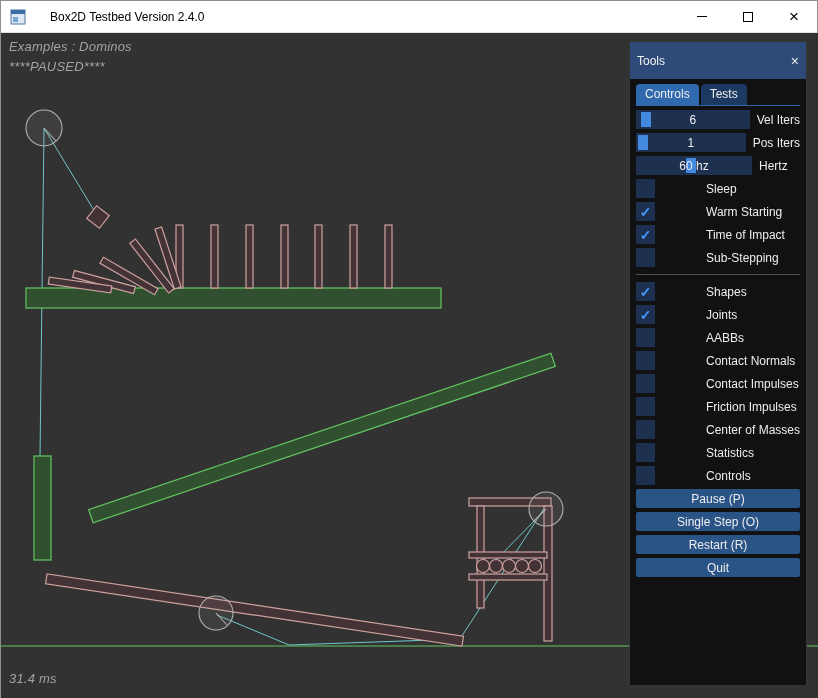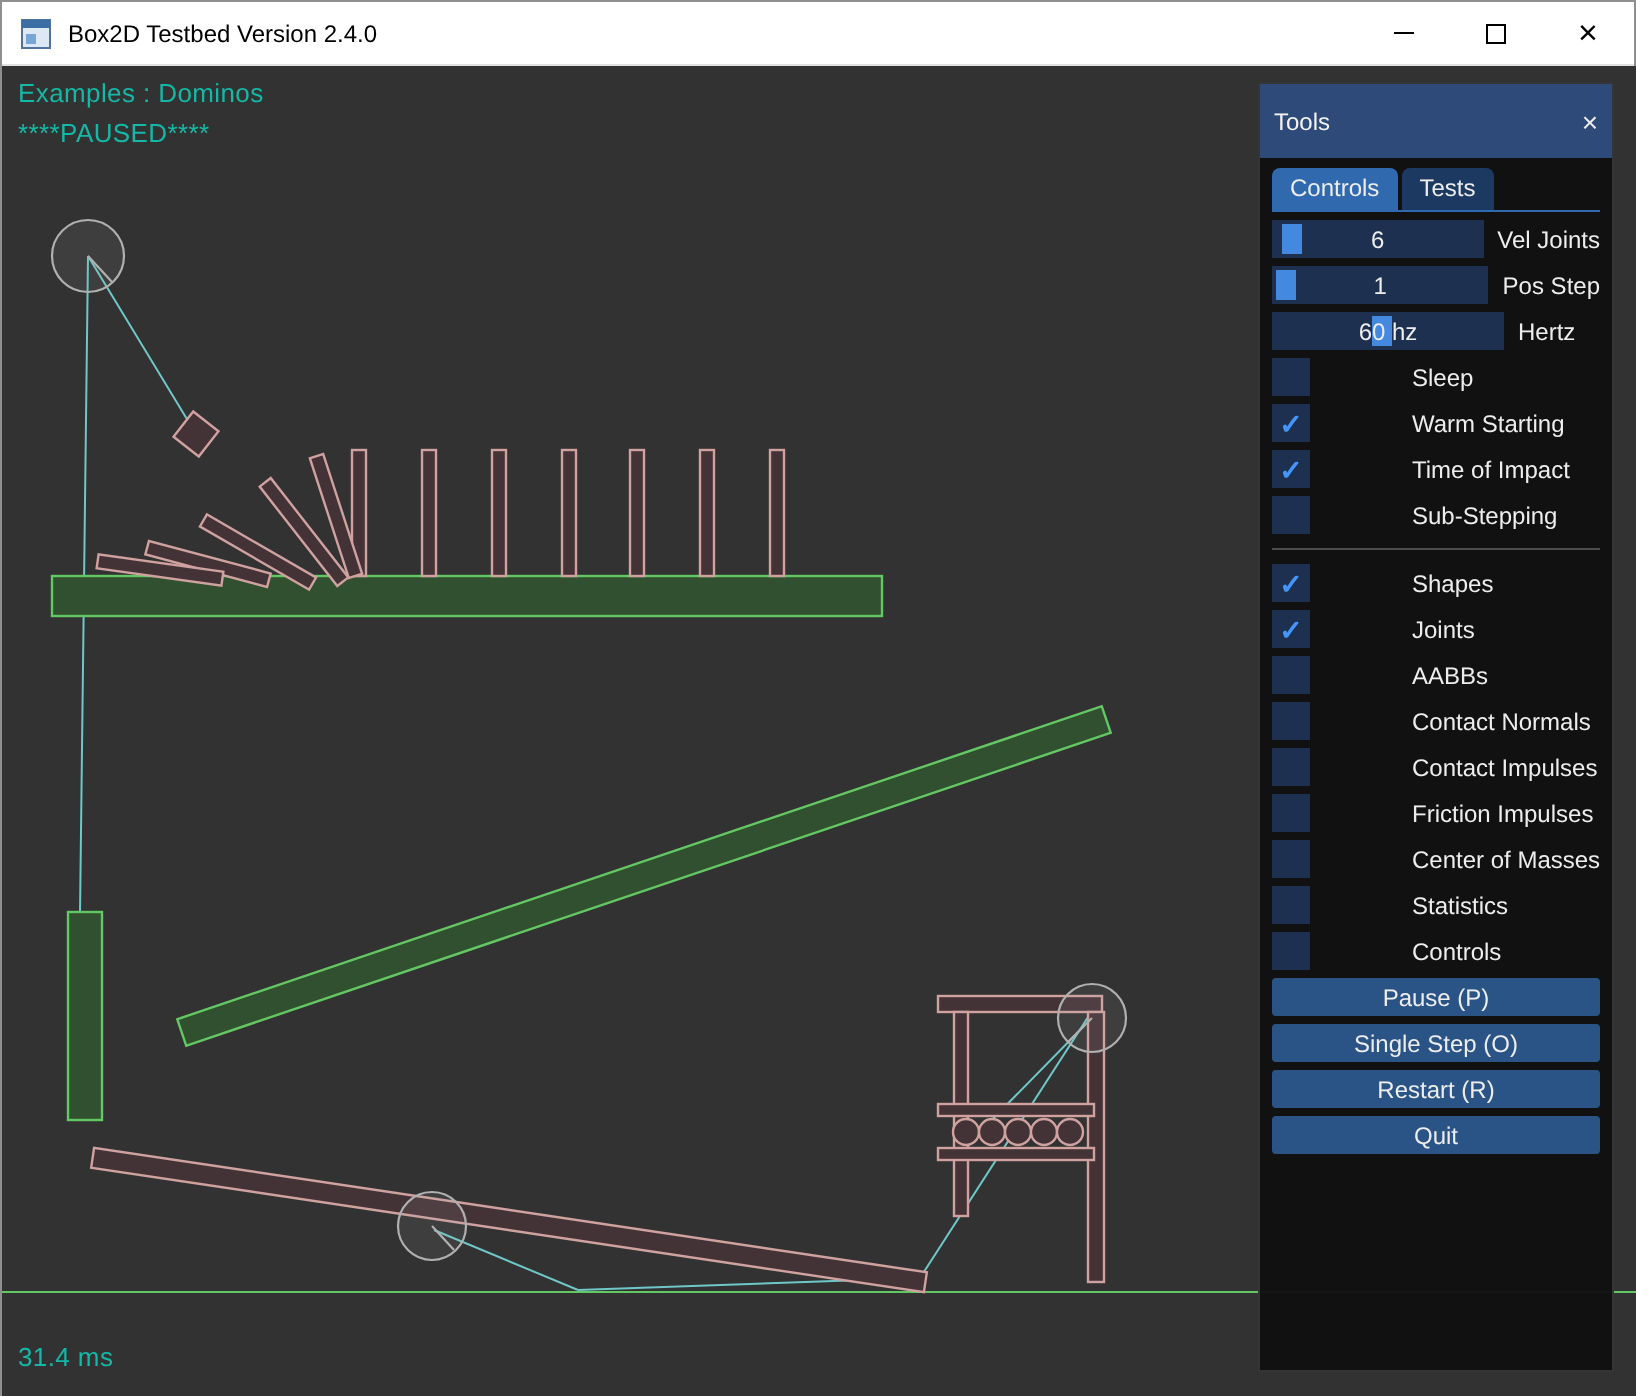--- a/index.html
+++ b/index.html
@@ -4,31 +4,31 @@
 <style>
   * { margin:0; padding:0; box-sizing:border-box; }
   html,body { width:818px; height:698px; }
   body { font-family:"Liberation Sans", sans-serif; background:#1e1e1e; overflow:hidden; }
 
   .window { position:relative; width:818px; height:698px; background:#323232; border:1px solid #8f8f8f; }
 
   
   .titlebar { position:absolute; top:0; left:0; width:100%; height:32px; background:#ffffff; display:flex; align-items:center; border-bottom:1px solid #e2e2e2; }
   .titlebar-icon { margin-left:9px; width:16px; height:16px; flex:0 0 auto; }
-  .titlebar-title { margin-left:8px; font-size:12px; color:#000000; white-space:nowrap; }
+  .titlebar-title { margin-left:24px; font-size:12px; color:#000000; white-space:nowrap; }
   .titlebar-controls { margin-left:auto; display:flex; height:100%; }
   .tb-btn { width:46px; height:100%; display:flex; align-items:center; justify-content:center; background:#ffffff; }
   .min-glyph { width:10px; height:1px; background:#000; }
   .max-glyph { width:10px; height:10px; border:1px solid #000; }
   .close-glyph { font-size:17px; color:#000; line-height:1; font-weight:400; }
 
   
   .canvas { position:absolute; top:32px; left:0; width:818px; height:666px; background:#323232; overflow:hidden; }
   .scene-svg { position:absolute; top:0; left:0; }
-  .hud { position:absolute; font-size:13px; color:#14b8a6; letter-spacing:0.2px; }
+  .hud { position:absolute; font-size:13px; color:#a3a3a3; letter-spacing:0.2px;font-style:italic; }
   .hud-example { left:8px; top:6px; }
   .hud-paused { left:8px; top:26px; }
   .hud-ms { left:8px; top:638px; }
 
   
   .tools-panel { position:absolute; left:628px; top:8px; width:178px; height:645px;
     background:rgba(17,17,17,0.97); border:1px solid rgba(98,98,98,0.45); color:#ededed; font-size:12px; }
   .panel-titlebar { height:37px; background:#2d4a78; display:flex; align-items:center; padding:0 7px; }
   .panel-title { flex:1; color:#f2f2f2; }
   .panel-close { color:#ececec; font-size:14px; line-height:1; }
@@ -160,28 +160,28 @@
         <div class="tabbar">
           <div class="tab active">Controls</div>
           <div class="tab inactive">Tests</div>
         </div>
 
         <div class="slider-row">
           <div class="slider-track">
             <span class="slider-grab grab-vel"></span>
             <span class="slider-value">6</span>
           </div>
-          <span class="slider-label">Vel Joints</span>
+          <span class="slider-label">Vel Iters</span>
         </div>
         <div class="slider-row">
           <div class="slider-track">
             <span class="slider-grab grab-pos"></span>
             <span class="slider-value">1</span>
           </div>
-          <span class="slider-label">Pos Step</span>
+          <span class="slider-label">Pos Iters</span>
         </div>
         <div class="slider-row">
           <div class="slider-track">
             <span class="slider-grab grab-hertz"></span>
             <span class="slider-value">60 hz</span>
           </div>
           <span class="slider-label">Hertz</span>
         </div>
 
         <div class="check-row">

